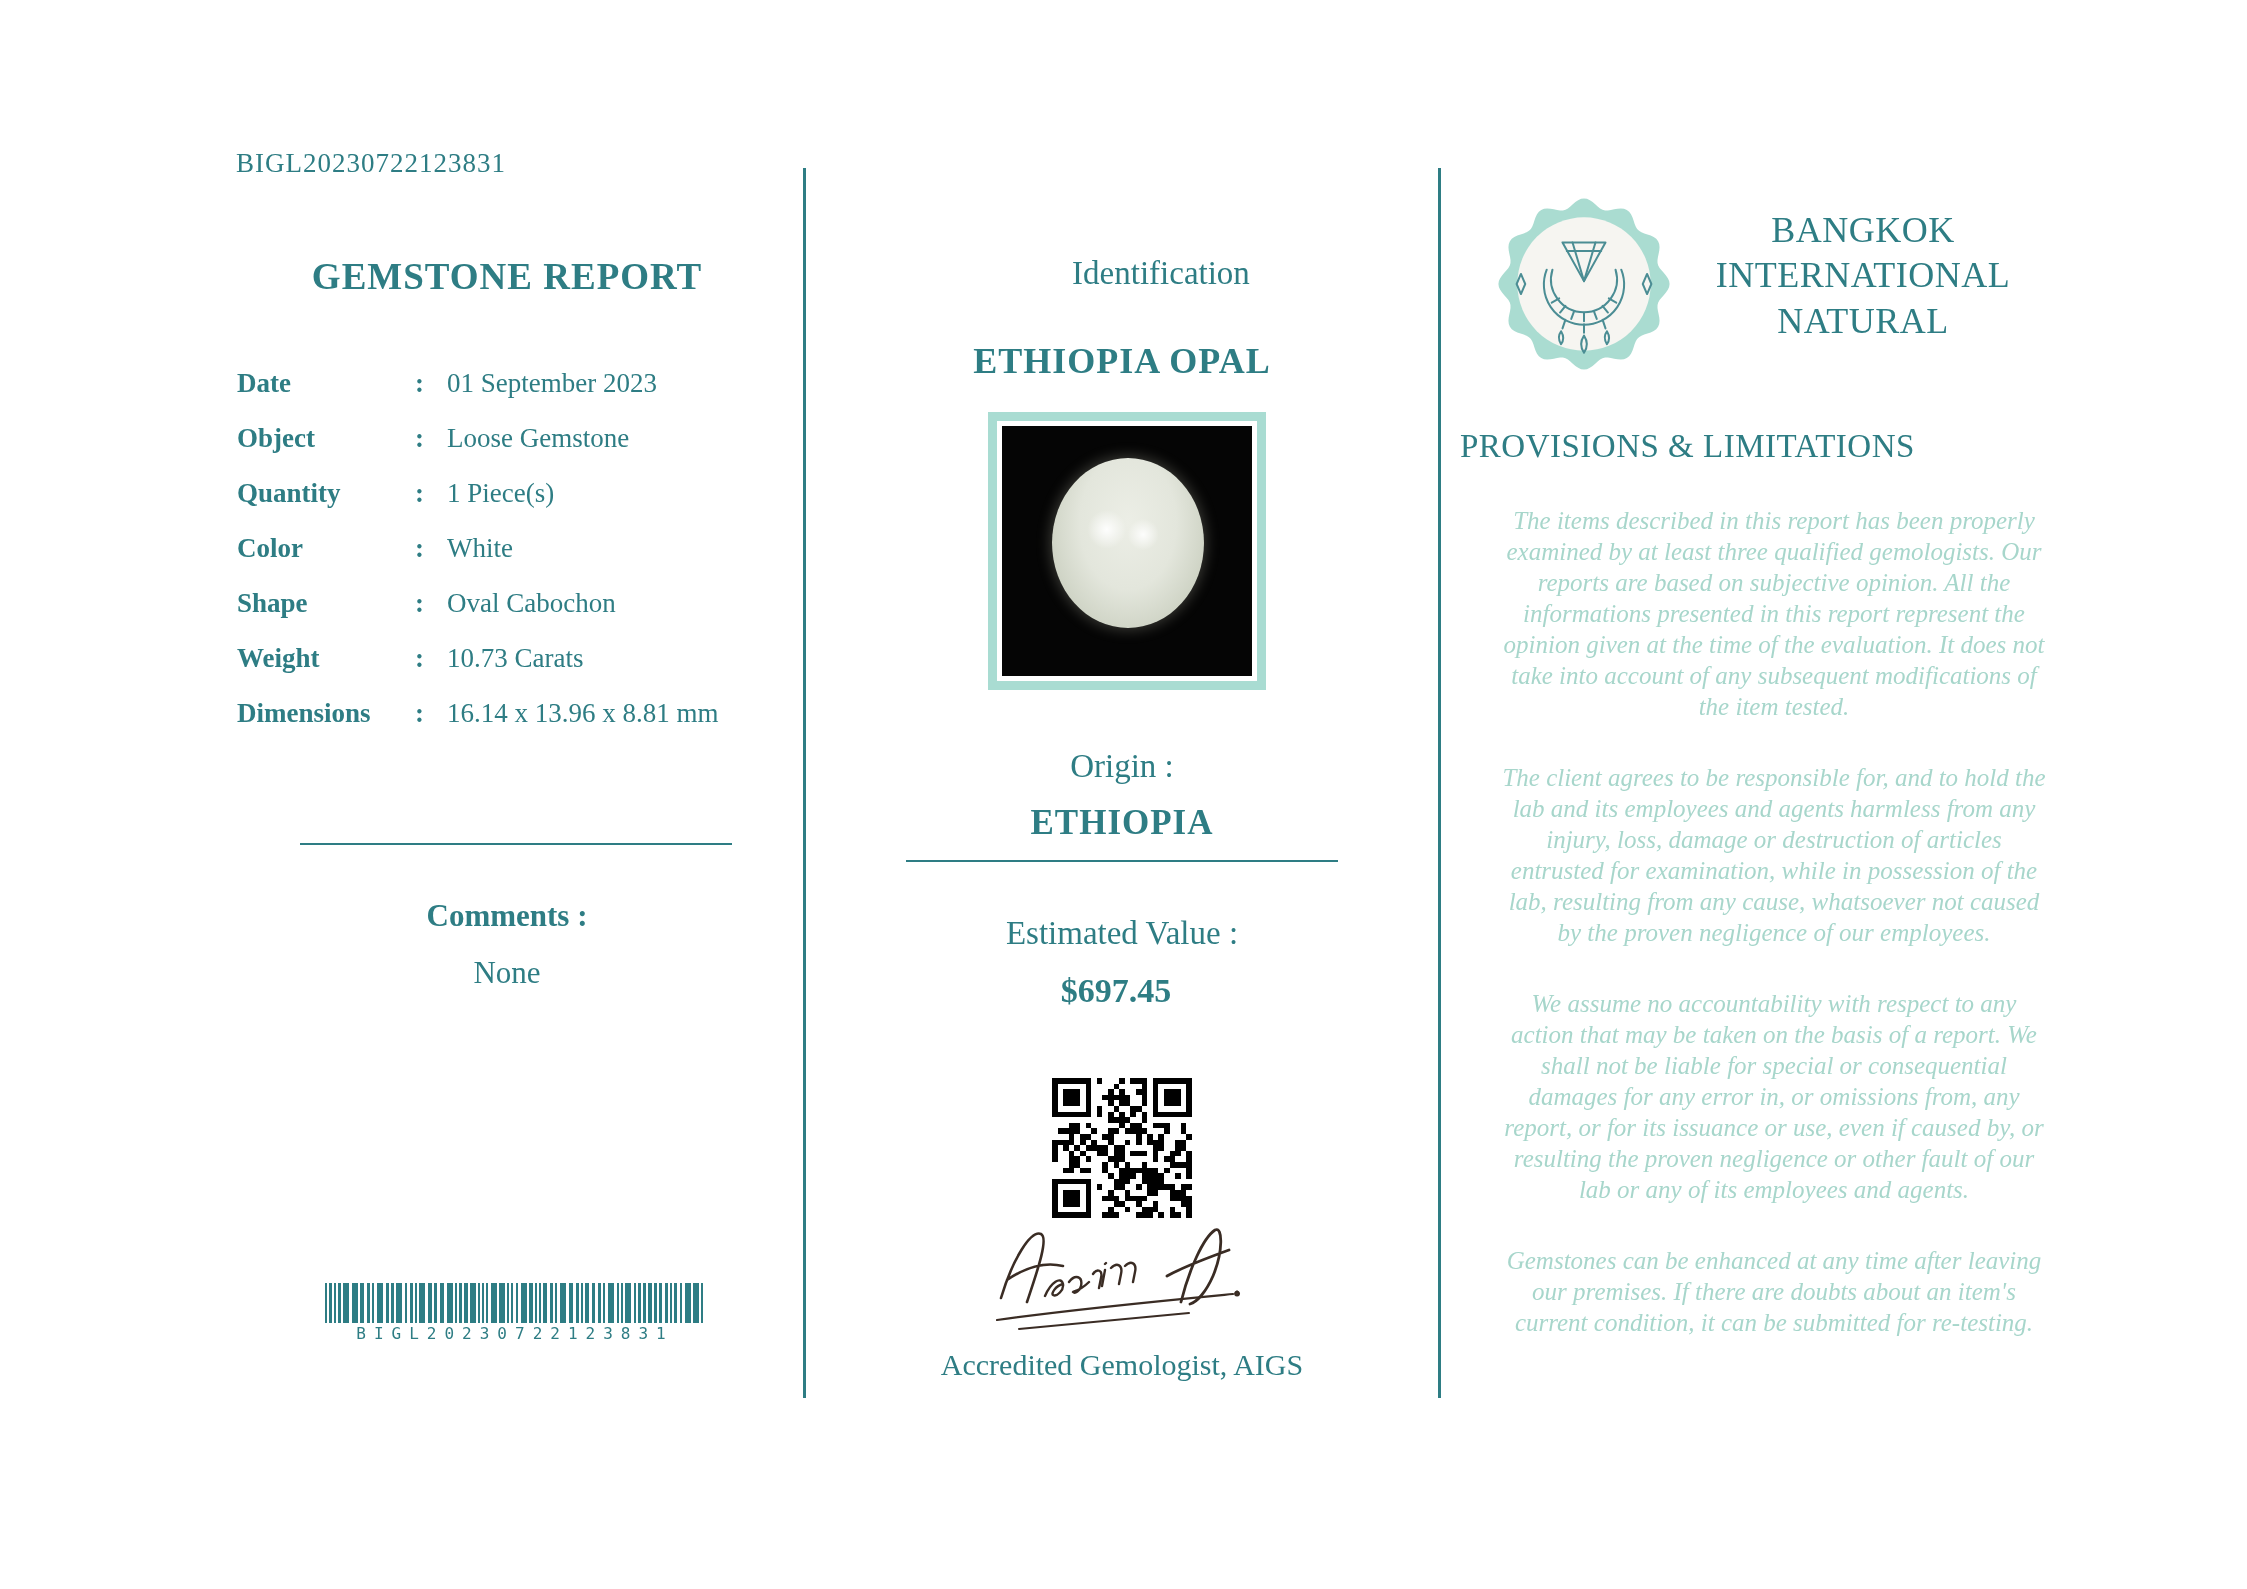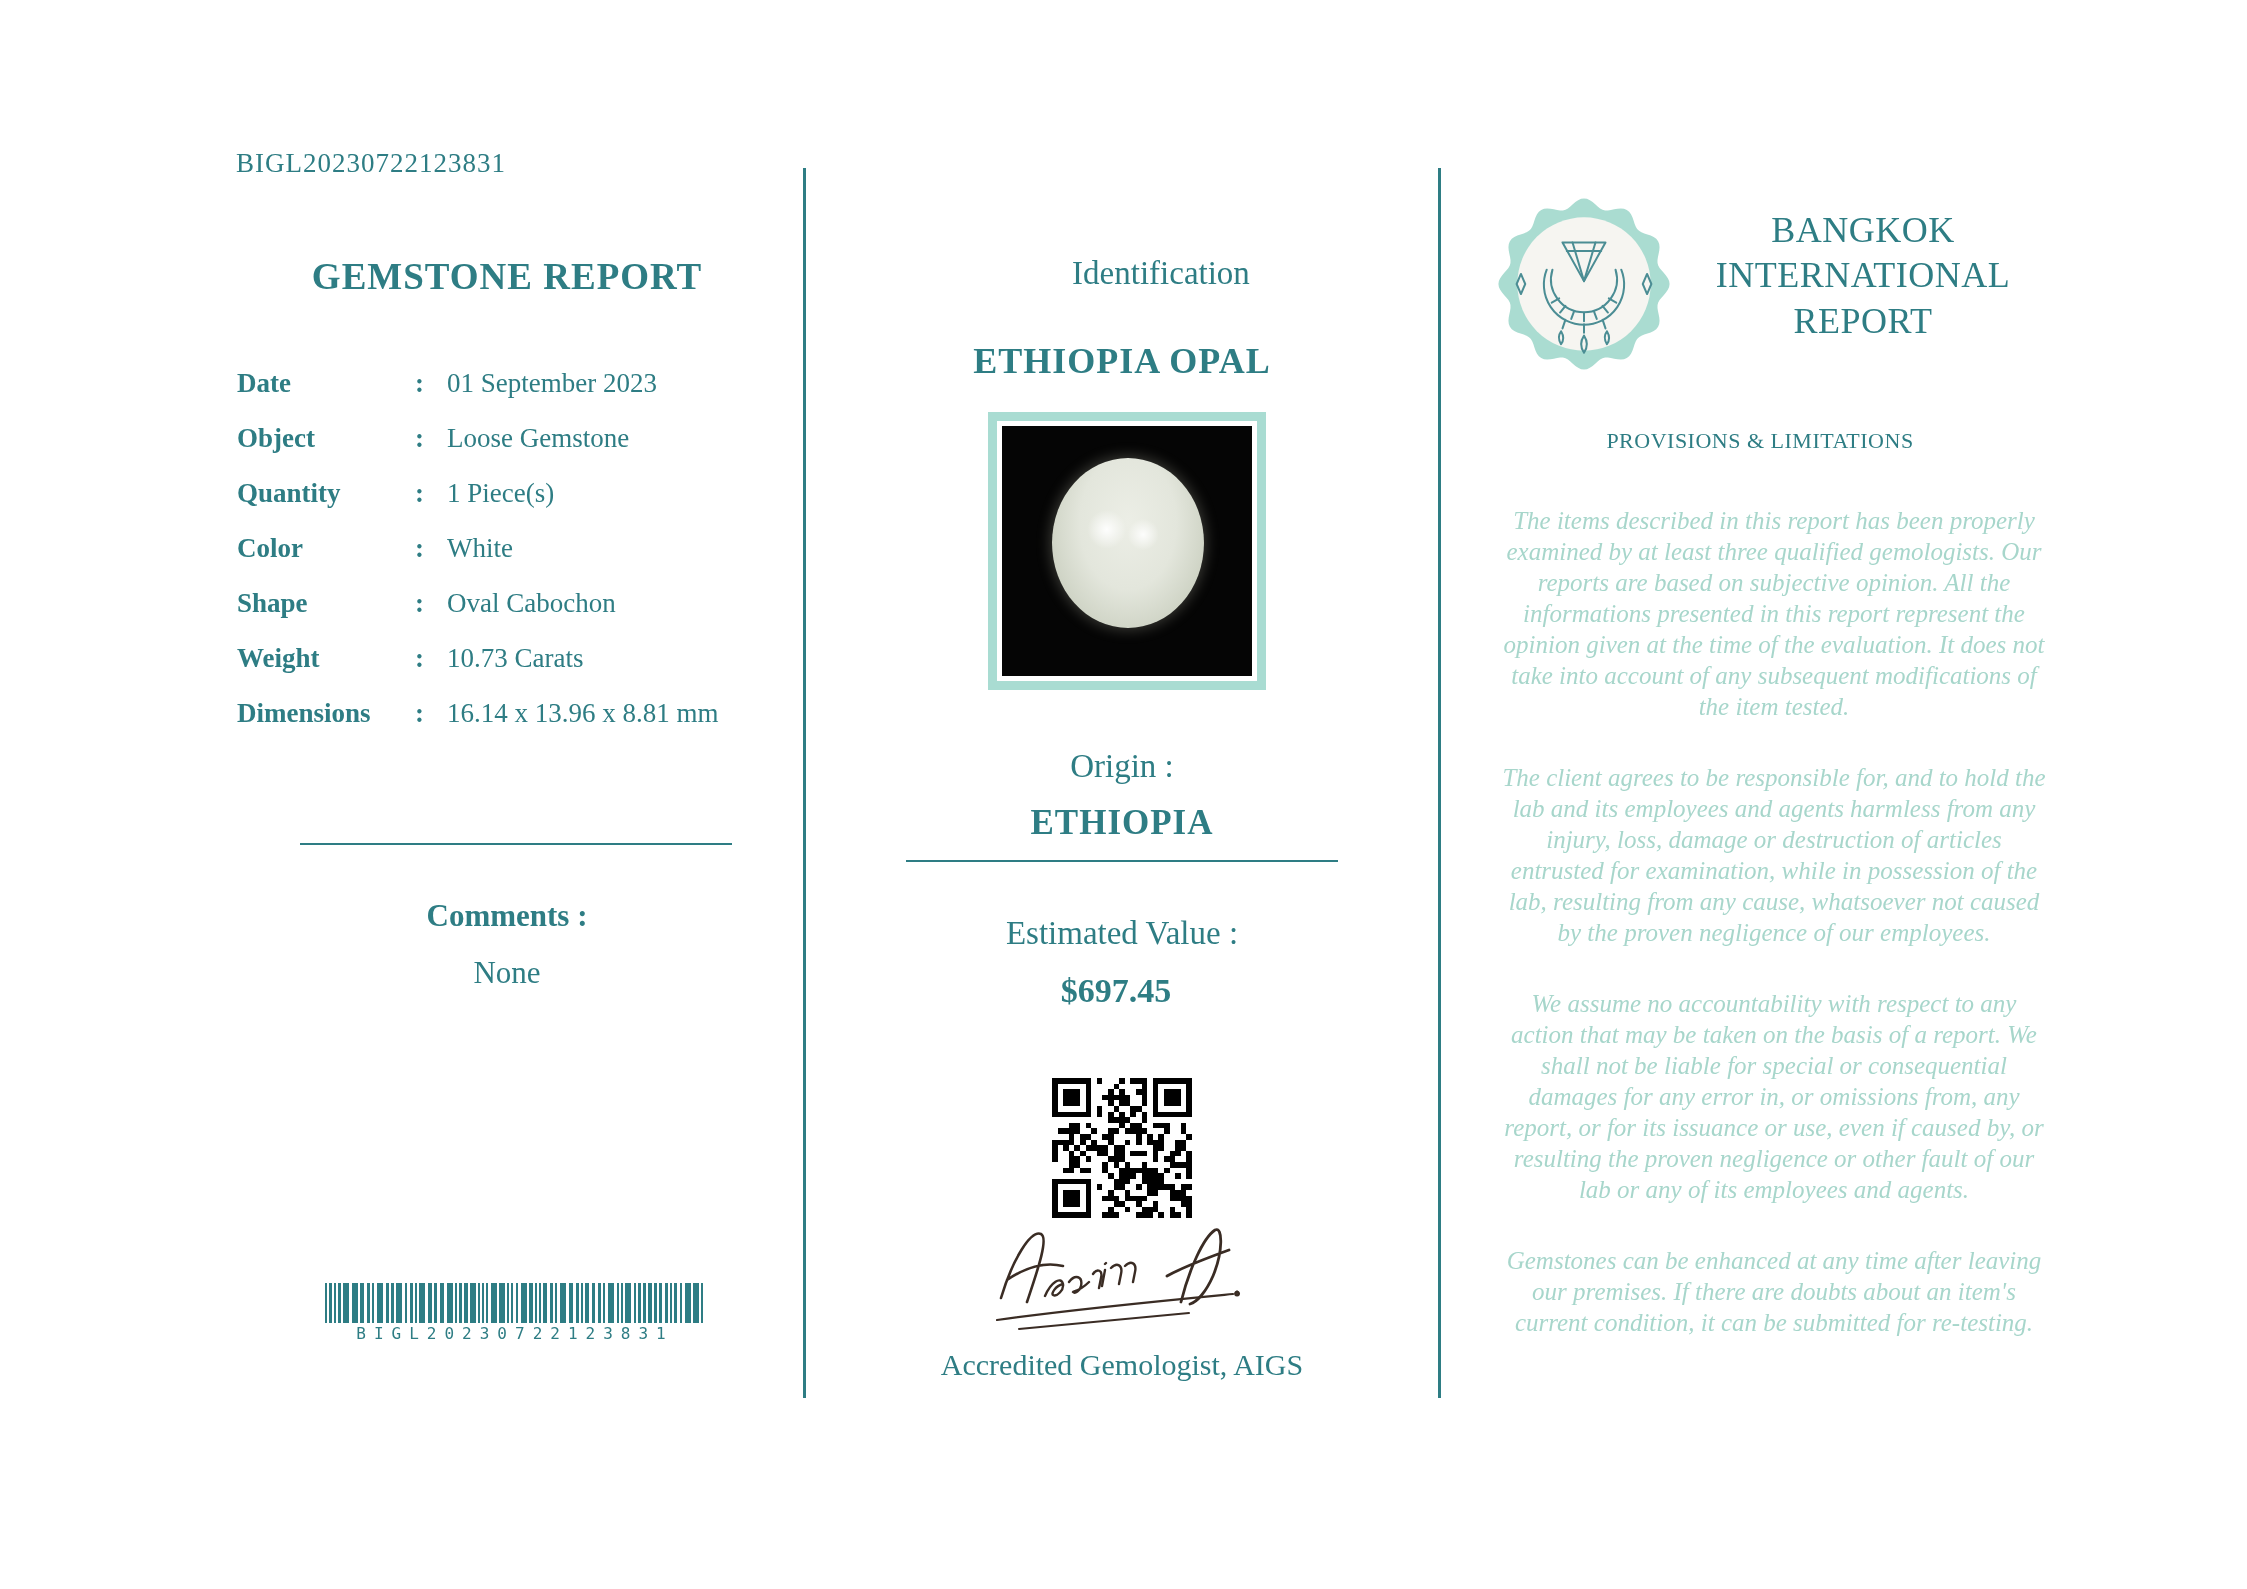--- a/index.html
+++ b/index.html
@@ -57,21 +57,21 @@
   .mid-hr{left:906px;top:860px;width:432px;height:2px;background:#2e7d84;}
   .mid-est-label{left:806px;top:915px;width:632px;text-align:center;font-size:33px;}
   .mid-est-value{left:806px;top:972px;width:620px;text-align:center;font-size:34px;font-weight:bold;}
   .qr{left:1052px;top:1078px;width:140px;height:140px;}
   .sig{left:985px;top:1212px;width:275px;height:130px;}
   .mid-gemologist{left:806px;top:1348px;width:632px;text-align:center;font-size:30px;}
 
   
   .lab-logo{left:1498px;top:198px;width:172px;height:172px;}
   .lab-name{left:1688px;top:208px;width:350px;text-align:center;font-size:36px;line-height:1.26;color:#2e7d84;letter-spacing:0.5px;}
-  .prov-title{left:1460px;top:428px;width:600px;text-align:center;font-size:22px;letter-spacing:0.5px;}
+  .prov-title{left:1460px;top:428px;width:600px;text-align:left;font-size:33px;letter-spacing:0.5px;}
   .prov-body{left:1483px;top:505px;width:566px;}
   .prov-p{
     font-style:italic;color:#a7d6cb;font-size:25px;line-height:31px;
     text-align:center;margin:0 0 40px 16px;
   }
 </style>
 </head>
 <body>
 
 <div class="page">
@@ -553,21 +553,21 @@
       <path d="M73 85 L75 91 M76 93 q3 5 0 9 q-3 -5 0 -9"></path>
 
       <path d="M16 53 L19 60 L16 67 L13 60 Z"></path>
       <path d="M104 53 L107 60 L104 67 L101 60 Z"></path>
     </g>
   </svg>
 
   <div class="abs lab-name">
     <div>BANGKOK</div>
     <div>INTERNATIONAL</div>
-    <div>REPORT</div>
+    <div>NATURAL</div>
   </div>
 
   <div class="abs prov-title teal">PROVISIONS &amp; LIMITATIONS</div>
 
   <div class="abs prov-body">
     <p class="prov-p">The items described in this report has been properly examined by at least three qualified gemologists. Our reports are based on subjective opinion. All the informations presented in this report represent the opinion given at the time of the evaluation. It does not take into account of any subsequent modifications of the item tested.</p>
     <p class="prov-p">The client agrees to be responsible for, and to hold the lab and its employees and agents harmless from any injury, loss, damage or destruction of articles entrusted for examination, while in possession of the lab, resulting from any cause, whatsoever not caused by the proven negligence of our employees.</p>
     <p class="prov-p">We assume no accountability with respect to any action that may be taken on the basis of a report. We shall not be liable for special or consequential damages for any error in, or omissions from, any report, or for its issuance or use, even if caused by, or resulting the proven negligence or other fault of our lab or any of its employees and agents.</p>
     <p class="prov-p">Gemstones can be enhanced at any time after leaving our premises. If there are doubts about an item's current condition, it can be submitted for re-testing.</p>
   </div>

